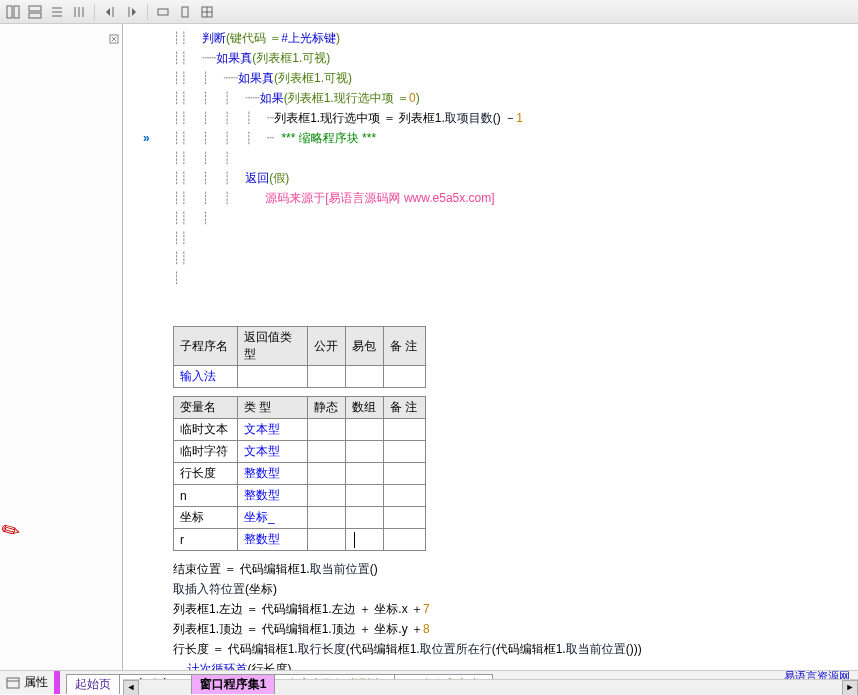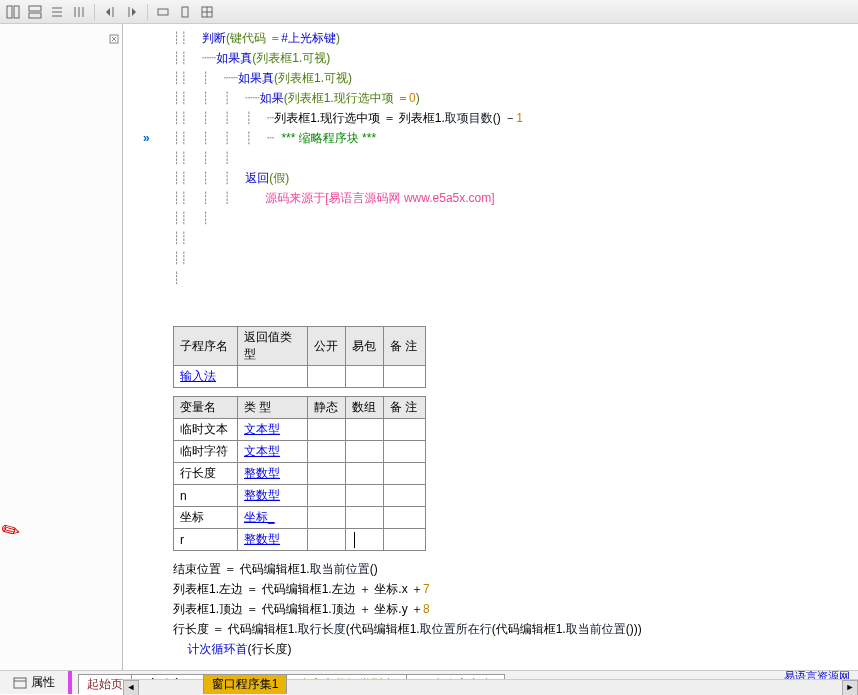--- a/index.html
+++ b/index.html
@@ -22,40 +22,40 @@
 .num { color: #c08400; }
 .prop { color: #0f172a; }
 .comment { color: #ec4899; margin-left: 20px; }
 .star-comment { color: #008800; }
 .gutter-mark { position: absolute; left: 20px; color: #0066cc; font-weight: bold; }
 .tables-section { margin-top: 38px; margin-left: 0px; }
 table { border-collapse: collapse; }
 table.def-table { margin-bottom: 8px; }
 table.def-table th, table.def-table td { border: 1px solid #888; padding: 2px 6px; height: 22px; text-align: left; font-weight: normal; font-size:12px;}
 table.def-table th { background: #e8e8e8; }
-.link-blue { color: #0000ee; text-decoration: underline; cursor: pointer; }
+.link-blue { color: #0000ee; cursor: pointer; }
 .col-name { width: 64px; }
 .col-type { width: 70px; margin-left: 36px; }
 .col-public { width: 38px; }
 .col-pkg { width: 38px; }
 .col-remark { width: 42px; }
 .col-static { width: 38px; }
 .col-array { width: 38px; }
 .below-code { margin-top: 6px; }
 .below-code .code-line { margin-left: 0; }
 .hscroll { position: absolute; bottom: 0; left: 123px; right: 0; height: 16px; background: #eee; border-top: 1px solid #ccc; display:flex;}
 .hscroll-btn { width:16px; height:16px; background:#ddd; border:1px solid #aaa; text-align:center; line-height:12px; font-size:9px; cursor:pointer;}
 .hscroll-track { flex:1; background:#f0f0f0;}
 .bottom-bar { height: 24px; background: #f2f2f2; border-top: 1px solid #ccc; display: flex; align-items: center; }
-.bottom-left { display: flex; align-items: center; padding: 0 13px; gap: 4px; border-right:4px solid #d946ef; height:100%;}
+.bottom-left { display: flex; align-items: center; padding: 0 6px; gap: 4px; border-right:6px solid #d946ef; height:100%;}
 .bottom-left-icon { width: 14px; height: 14px; }
 .tabs { display: flex; align-items: flex-end; height: 100%; margin-left: 6px; gap:0;}
 .tab { padding: 2px 8px; border: 1px solid #999; border-bottom: none; background: #fff; margin-right: -1px; cursor: pointer; font-size:12px; height:20px; display:flex; align-items:center;}
-.tab.active { background: #eab308; font-weight: normal; position:relative; z-index:2;}
-.tab.green { color: #7f1d1d; }
+.tab.active { background: #f0abfc; font-weight: bold; position:relative; z-index:2;}
+.tab.green { color: #4c1d95; }
 .tab.brown { color: #886600; }
 .bottom-right { margin-left: auto; padding: 0 8px; display:flex; flex-direction:column; align-items:flex-end; line-height:1.1;}
 .br-link { color: #0000cc; font-size:11px;}
 .br-url { color: #000; font-size:11px;}
 .cursor-bar { display:inline-block; width:1px; height:16px; background:#000; vertical-align:middle; margin-left:2px;}
 </style>
 </head>
 <body>
 
 <div class="toolbar">
@@ -267,20 +267,24 @@
         </tbody>
           </table>
 
         <div class="below-code">
           <div class="code-line">
               <span class="ident">结束位置 ＝ 代码编辑框1.</span>
               <span class="prop">取当前位置</span>
               <span class="ident"> ()</span>
             </div>
           <div class="code-line">
+              <span class="prop">取插入符位置</span>
+              <span class="ident"> (坐标)</span>
+            </div>
+          <div class="code-line">
               <span class="ident">列表框1.左边 ＝ 代码编辑框1.左边 ＋ 坐标.x ＋ </span>
               <span class="num">7</span>
             </div>
           <div class="code-line">
               <span class="ident">列表框1.顶边 ＝ 代码编辑框1.顶边 ＋ 坐标.y ＋ </span>
               <span class="num">8</span>
             </div>
           <div class="code-line">
               <span class="ident">行长度 ＝ 代码编辑框1.</span>
               <span class="prop">取行长度</span>

